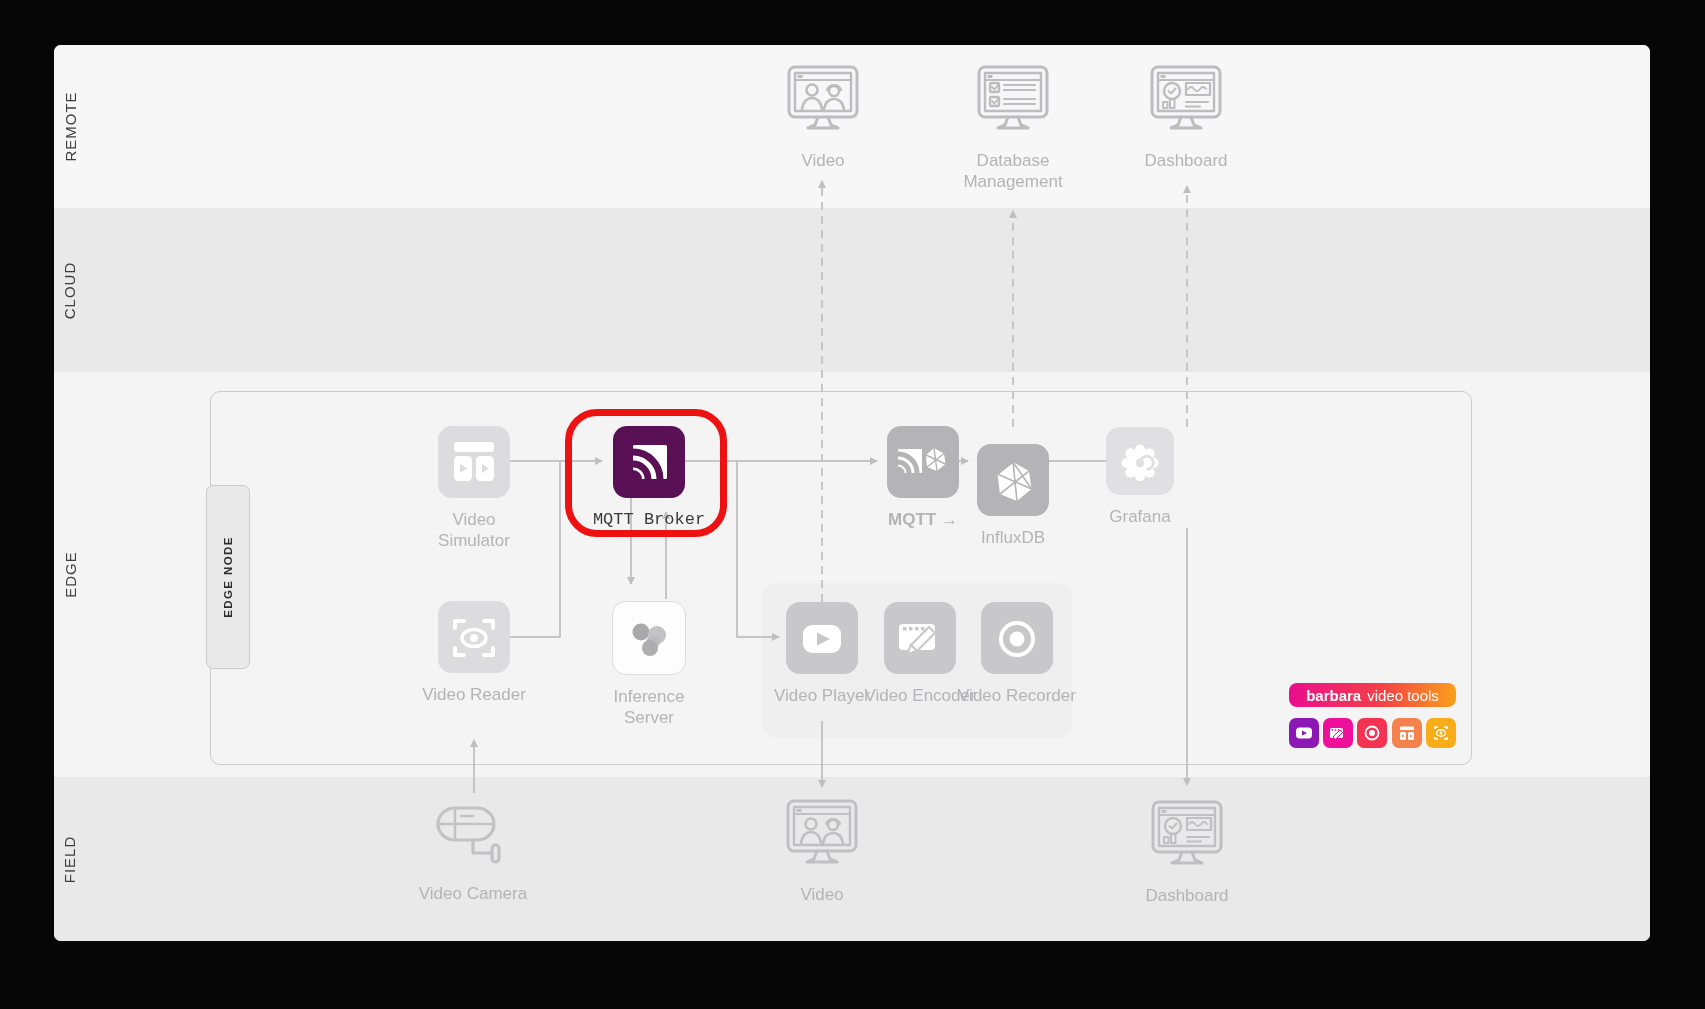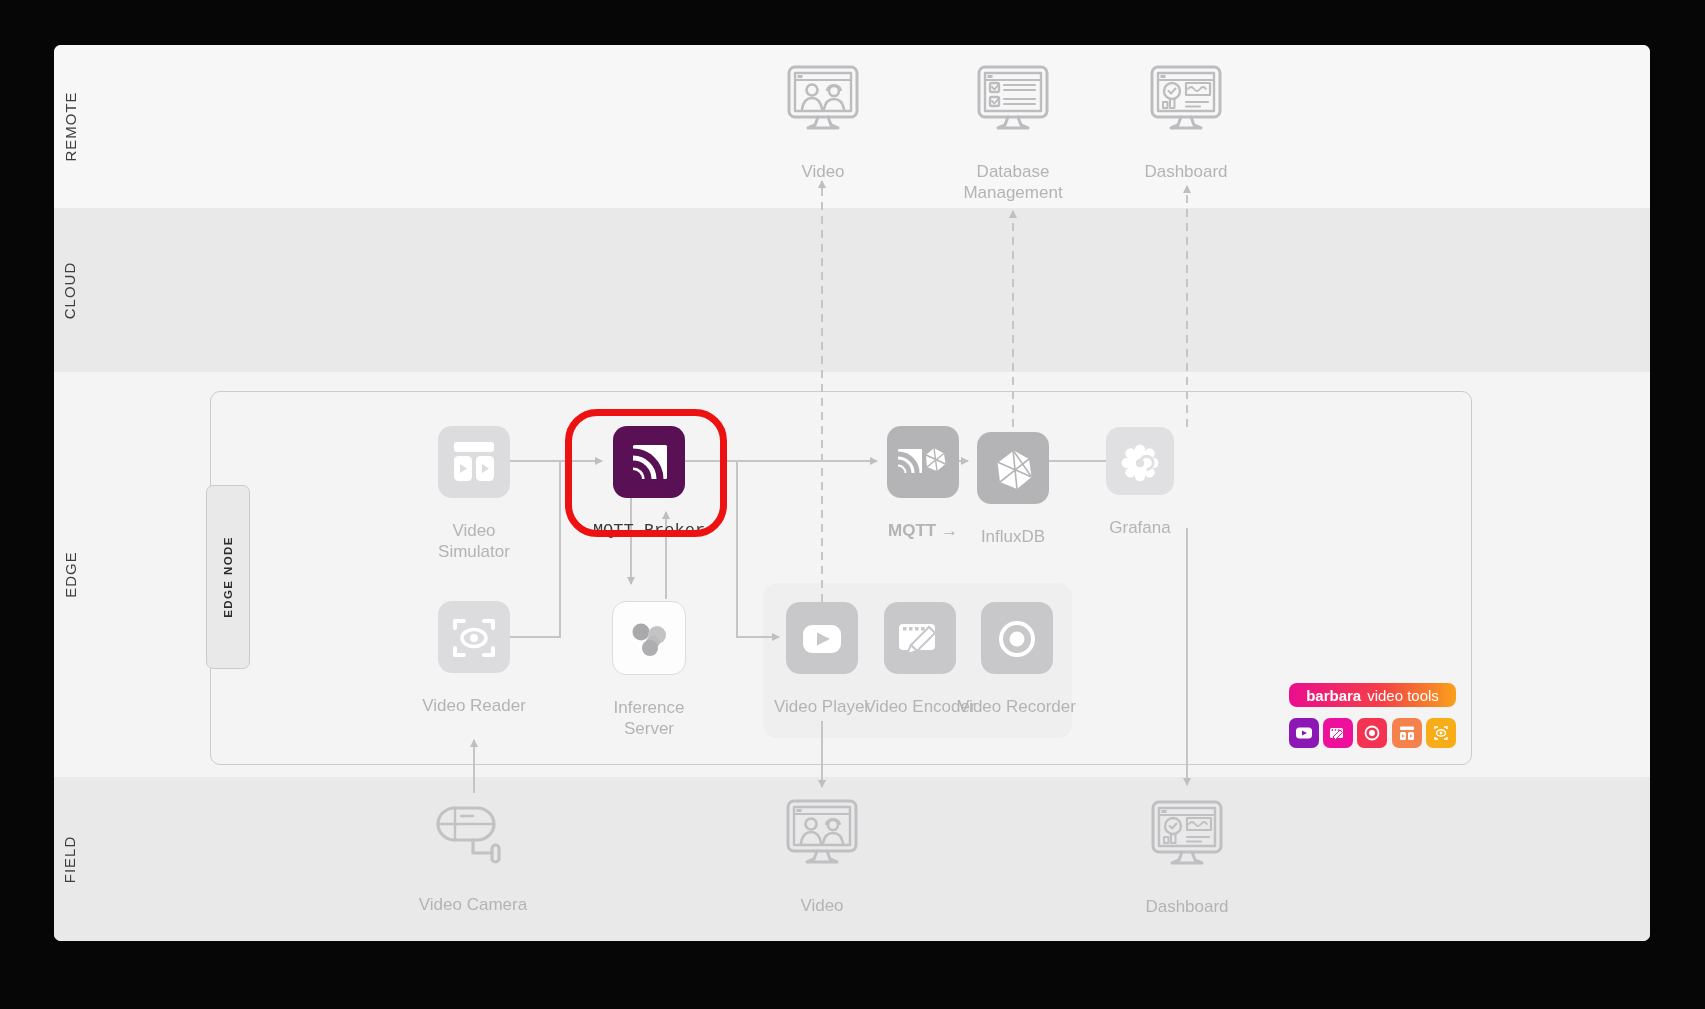--- a/index.html
+++ b/index.html
@@ -24,21 +24,21 @@
   .group-rect{position:absolute;left:709px;top:538px;width:309px;height:155px;border-radius:14px;
               background:#efeff0;z-index:1;}
   .node{position:absolute;width:150px;display:flex;flex-direction:column;align-items:center;z-index:4;}
   .node .ibox{width:72px;height:72px;border-radius:14px;display:flex;align-items:center;justify-content:center;}
   .ibox.light{background:#dcdcde;}
   .ibox.mid{background:#c8c8ca;}
   .ibox.dark{background:#b4b4b6;}
   .ibox.lighter{background:#e0e0e2;}
   .ibox.white{background:#fdfdfd;border:1.5px solid #dcdcde;}
   .ibox.purple{background:#5a1054;}
-  .node .label{margin-top:22px;width:118px;text-align:center;font-size:17px;line-height:21px;color:#b4b4b6;}
+  .node .label{margin-top:11px;width:118px;text-align:center;font-size:17px;line-height:21px;color:#b4b4b6;}
   .node .label.dark{color:#3a3a3c;white-space:nowrap;width:auto;}
   .highlight{position:absolute;left:511px;top:364px;width:162px;height:128px;border:7px solid #ee1111;
              border-radius:32px;z-index:7;box-sizing:border-box;}
   .badge{position:absolute;z-index:5;}
   .badge .pill{position:absolute;left:1235px;top:638px;width:167px;height:24px;border-radius:8px;
         background:linear-gradient(90deg,#eb0d8e 0%,#f43f46 55%,#f9a01b 100%);
         display:flex;align-items:center;justify-content:center;color:#fff;font-size:15px;}
   .badge .pill b{font-weight:700;margin-right:6px;}
   .mini{position:absolute;top:673px;width:30px;height:30px;border-radius:7px;display:flex;
         align-items:center;justify-content:center;}
@@ -188,21 +188,21 @@
         </g>
         <g transform="translate(27,16)">
           <polygon points="20,6 30,11.5 31.5,22 23,29 13,25 12,13" fill="#fff"></polygon>
           <path d="M20 6 L23 29 M12 13 L31.5 22 M13 25 L30 11.5" stroke="#b4b4b6" stroke-width="1.4" fill="none"></path>
         </g>
       </svg>
     </div>
     <div class="label">MQTT →</div>
   </div>
 
-  <div class="node" style="left:884px;top:387px;justify-content:center;">
+  <div class="node" style="left:884px;top:399px;justify-content:center;">
     <div class="ibox dark">
       <svg width="72" height="72" viewBox="0 0 72 72">
         <polygon points="36,18 52,27 54.5,45 40,57 23,50 20.5,30" fill="#fff"></polygon>
         <path d="M36 18 L40 57 M20.5 30 L54.5 45 M23 50 L52 27 M36 18 L20.5 30 M36 18 L54.5 45" stroke="#b4b4b6" stroke-width="1.6" fill="none"></path>
       </svg>
     </div>
     <div class="label">InfluxDB</div>
   </div>
 
   <div class="node" style="left:1011px;top:382px;">

